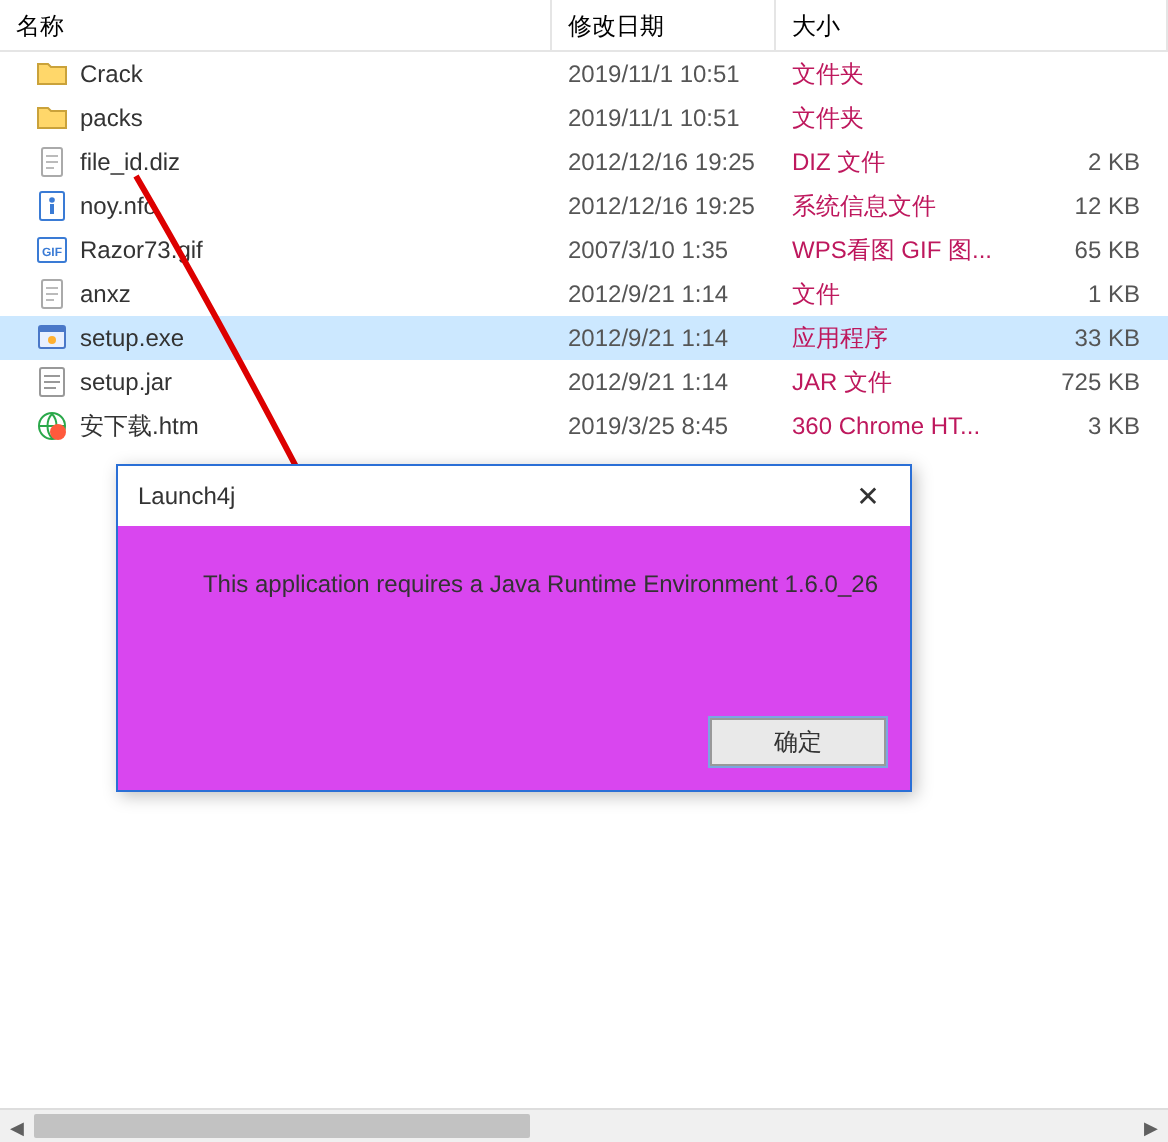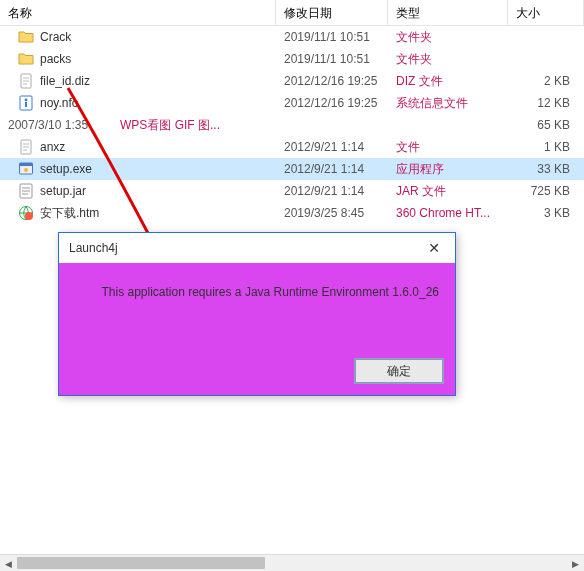--- a/index.html
+++ b/index.html
@@ -43,21 +43,20 @@
 .dlg-body { padding:22px 16px 14px 16px; min-height:88px;text-align:right; }
 .dlg-footer { display:flex; justify-content:flex-end; padding:8px 12px 12px 12px; }
 .dlg-btn { width:88px; height:24px; border:1px solid #999; background:#e9e9e9; display:flex; align-items:center; justify-content:center; box-shadow:0 0 0 1px #7aa7e0; }
 </style>
 </head>
 <body>
 
 <div class="header">
   <div class="col-h col-name">名称</div>
   <div class="col-h col-date">修改日期</div>
-  <div class="col-h col-type">类型</div>
   <div class="col-h col-size">大小</div>
 </div>
 
 <div class="rows" id="rows">
     <div class="row">
       <div class="cell c-name">
         <span class="icon"><svg width="16" height="16" viewBox="0 0 16 16">
             <path d="M1 3h5l1.5 1.5H15V13H1Z" fill="#ffd76a" stroke="#caa23a"></path>
           </svg></span>
         <span>Crack</span>
@@ -96,20 +95,27 @@
             <circle cx="8" cy="5" r="1.4" fill="#3a7bd5"></circle>
             <rect x="7" y="7" width="2" height="5" fill="#3a7bd5"></rect>
           </svg></span>
         <span>noy.nfo</span>
       </div>
       <div class="cell c-date">2012/12/16 19:25</div>
       <div class="cell c-type">系统信息文件</div>
       <div class="cell c-size">12 KB</div>
     </div>
     <div class="row">
+      <div class="cell c-name">
+        <span class="icon"><svg width="16" height="16" viewBox="0 0 16 16">
+            <rect x="1" y="2" width="14" height="12" rx="1" fill="#fff" stroke="#3a7bd5"></rect>
+            <text x="3" y="11" font-size="6" fill="#3a7bd5" font-weight="bold">GIF</text>
+          </svg></span>
+        <span>Razor73.gif</span>
+      </div>
       <div class="cell c-date">2007/3/10 1:35</div>
       <div class="cell c-type">WPS看图 GIF 图...</div>
       <div class="cell c-size">65 KB</div>
     </div>
     <div class="row">
       <div class="cell c-name">
         <span class="icon"><svg width="16" height="16" viewBox="0 0 16 16">
             <rect x="3" y="1" width="10" height="14" rx="1" fill="#fff" stroke="#aaa"></rect>
             <path d="M5 5h6M5 8h6M5 11h4" stroke="#bbb"></path>
           </svg></span>

